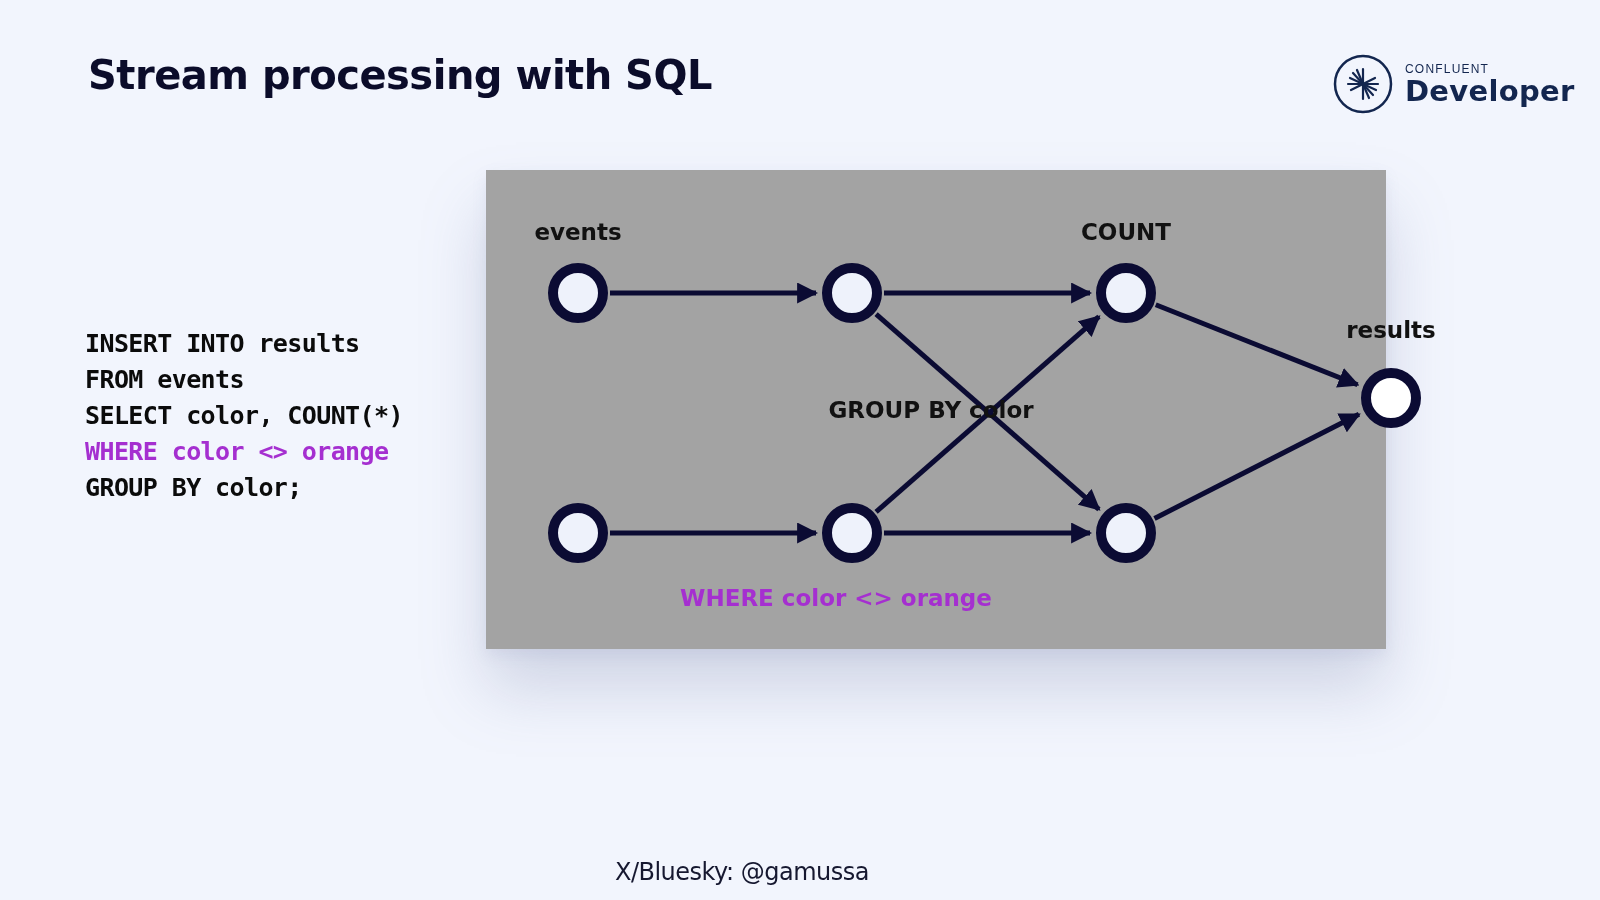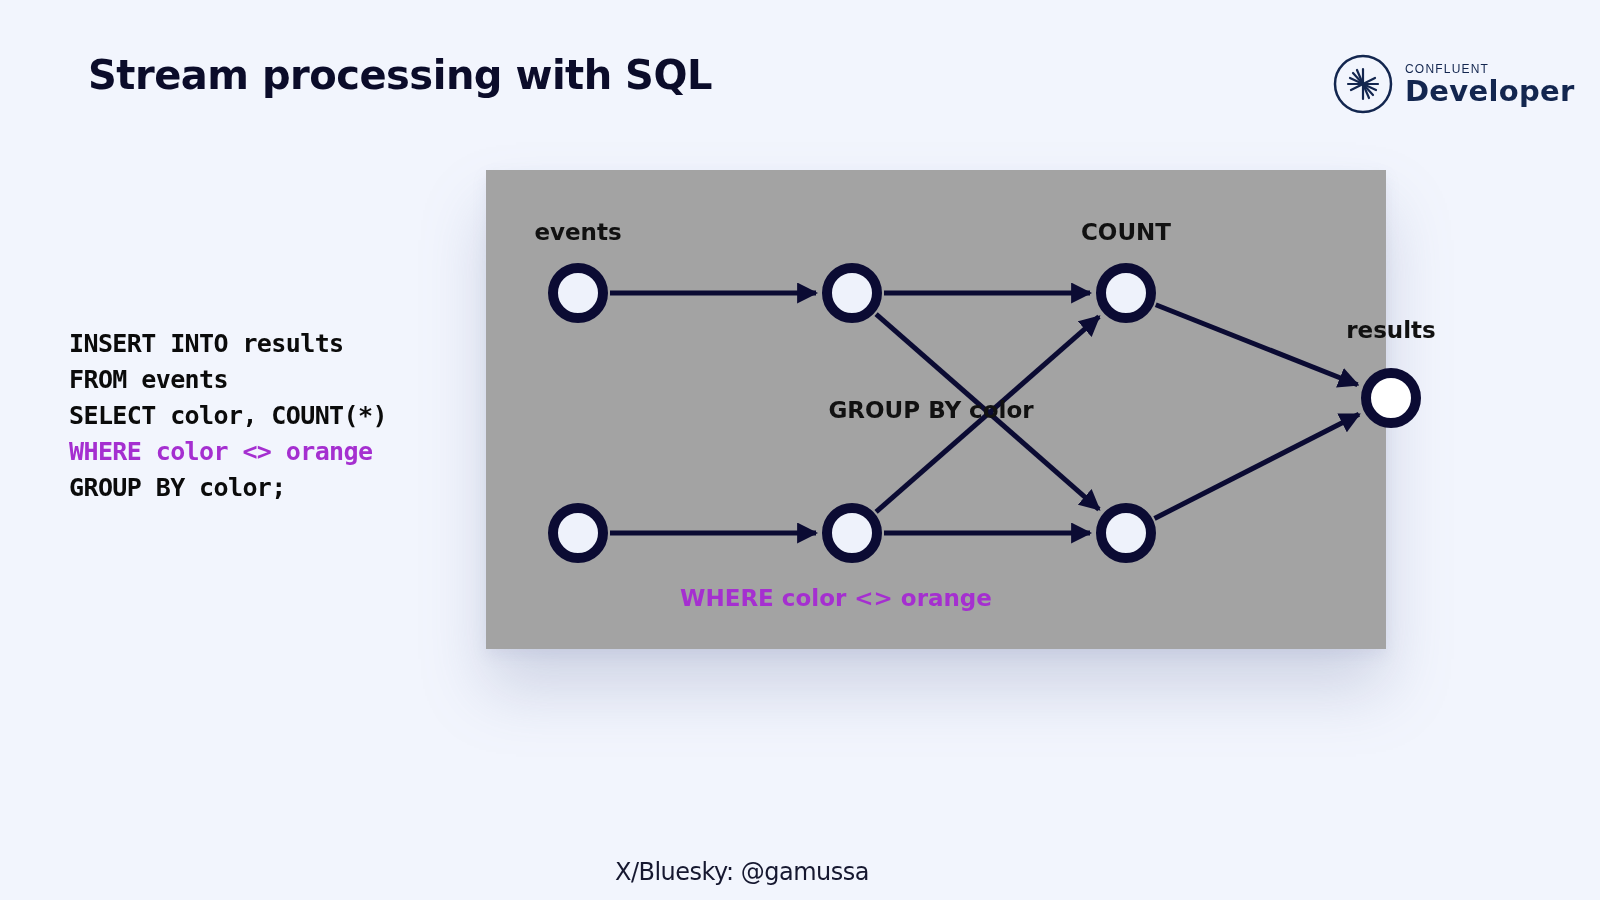--- a/index.html
+++ b/index.html
@@ -24,21 +24,21 @@
     .logo-text { margin-left: 12px; display: flex; flex-direction: column; }
     .logo-small {
       font-family: Liberation Sans, sans-serif; font-size: 12px;
       letter-spacing: 1.2px; color: #13264f; line-height: 14px;
     }
     .logo-big {
       font-family: "DejaVu Sans", sans-serif; font-weight: bold;
       font-size: 29px; color: #13264f; line-height: 30px; letter-spacing: 0.3px;
     }
     .code {
-      position: absolute; left: 69px; top: 326px;
+      position: absolute; left: 85px; top: 326px;
       font-family: "DejaVu Sans Mono", monospace; font-size: 25px;
       line-height: 36px; font-weight: bold; letter-spacing: -0.6px;
       margin: 0;
     }
     .code .line { display: block; white-space: pre; color: #0b0b0b; }
     .code .line.hl { color: #a52fd0; }
     .card {
       position: absolute; left: 470px; top: 170px; width: 900px; height: 479px;
       background: #a3a3a3;
       box-shadow: 0 40px 60px rgba(120,130,170,0.28), 0 6px 14px rgba(120,130,170,0.12);

